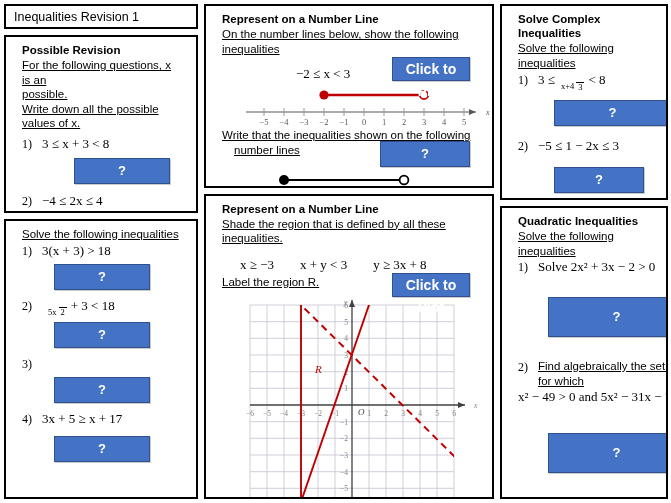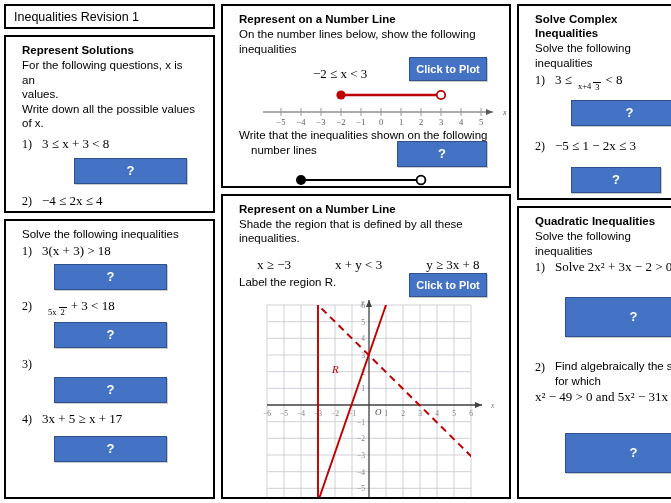--- a/index.html
+++ b/index.html
@@ -22,36 +22,37 @@
 
   
   .panel{
     border:2px solid #000;
     background:#fff;
     box-sizing:border-box;
     position:relative;
     overflow:hidden;
   }
   .col{ display:flex; flex-direction:column; gap:6px; box-sizing:border-box; }
-  .col-left{ width:211px; flex:none; }
+  .col-left{ width:194px; flex:none; }
   .col-mid{ width:290px; flex:none; }
   .col-right{ width:168px; flex:none; }
 
   .pad{ padding:6px 16px; }
 
   .ptitle{
     font-weight:bold;
     font-size:11.5px;
     line-height:14px;
     margin:0 0 1px 0;
   }
   .ptext{
     font-size:11.5px;
     line-height:14.5px;
     margin:0;
+    text-decoration:underline;
   }
 
   
   .math{
     font-family:"Liberation Serif", serif;
     font-size:13px;
     line-height:16px;
     white-space:nowrap;
   }
 
@@ -86,21 +87,21 @@
     line-height:24px;
     height:24px;
     box-shadow:1px 1px 0 rgba(0,0,0,.20);
     user-select:none;
     cursor:pointer;
   }
   .plotbtn{
     background:#4472C4;
     border:1px solid #2F528F;
     color:#ffffff;
-    font-size:11px;
+    font-size:14px;
     font-weight:bold;
     text-align:center;
     line-height:22px;
     height:22px;
     box-shadow:1px 1px 0 rgba(0,0,0,.20);
     user-select:none;
     cursor:pointer;
   }
 
   
@@ -120,25 +121,25 @@
 
 <div class="board">
 
   <div class="col col-left">
 
     <div class="hdr">
       <span>Inequalities Revision 1</span>
     </div>
 
     <div class="panel pad" style="height:178px;">
-      <div class="ptitle">Represent Solutions</div>
+      <div class="ptitle">Possible Revision</div>
       <div class="ptext">
         <span>For the following questions, x is an</span>
       </div>
-      <div class="ptext">values.</div>
+      <div class="ptext">possible.</div>
       <div class="ptext">Write down all the possible values of x.</div>
 
       <div class="qrow">
         <div class="qnum">1)</div>
         <div class="qbody">
           <div class="math">3 ≤ x + 3 &lt; 8</div>
         </div>
       </div>
       <div class="ansbtn" style="margin:6px 10px 0 52px;">?</div>
 
@@ -279,21 +280,21 @@
         <line x1="60" y1="13" x2="180" y2="13" stroke="#000000" stroke-width="2.2"></line>
         <circle cx="60" cy="13" r="5" fill="#000000"></circle>
         <circle cx="180" cy="13" r="4.4" fill="#ffffff" stroke="#000000" stroke-width="1.8"></circle>
       </svg>
     </div>
 
     <div class="panel pad" style="flex:1 1 auto;">
       <div class="ptitle">Represent on a Number Line</div>
       <div class="ptext">Shade the region that is defined by all these inequalities.</div>
 
-      <div style="display:flex;gap:44px;padding-left:18px;margin-top:11px;">
+      <div style="display:flex;gap:26px;padding-left:18px;margin-top:11px;">
         <div class="math">x ≥ −3</div>
         <div class="math">x + y &lt; 3</div>
         <div class="math">y ≥ 3x + 8</div>
       </div>
 
       <div style="position:relative;height:24px;">
         <div class="ptext" style="position:absolute;left:0;top:2px;">Label the region R.</div>
         <div class="plotbtn" style="position:absolute;right:6px;top:0px;width:76px;">Click to Plot</div>
       </div>
 

